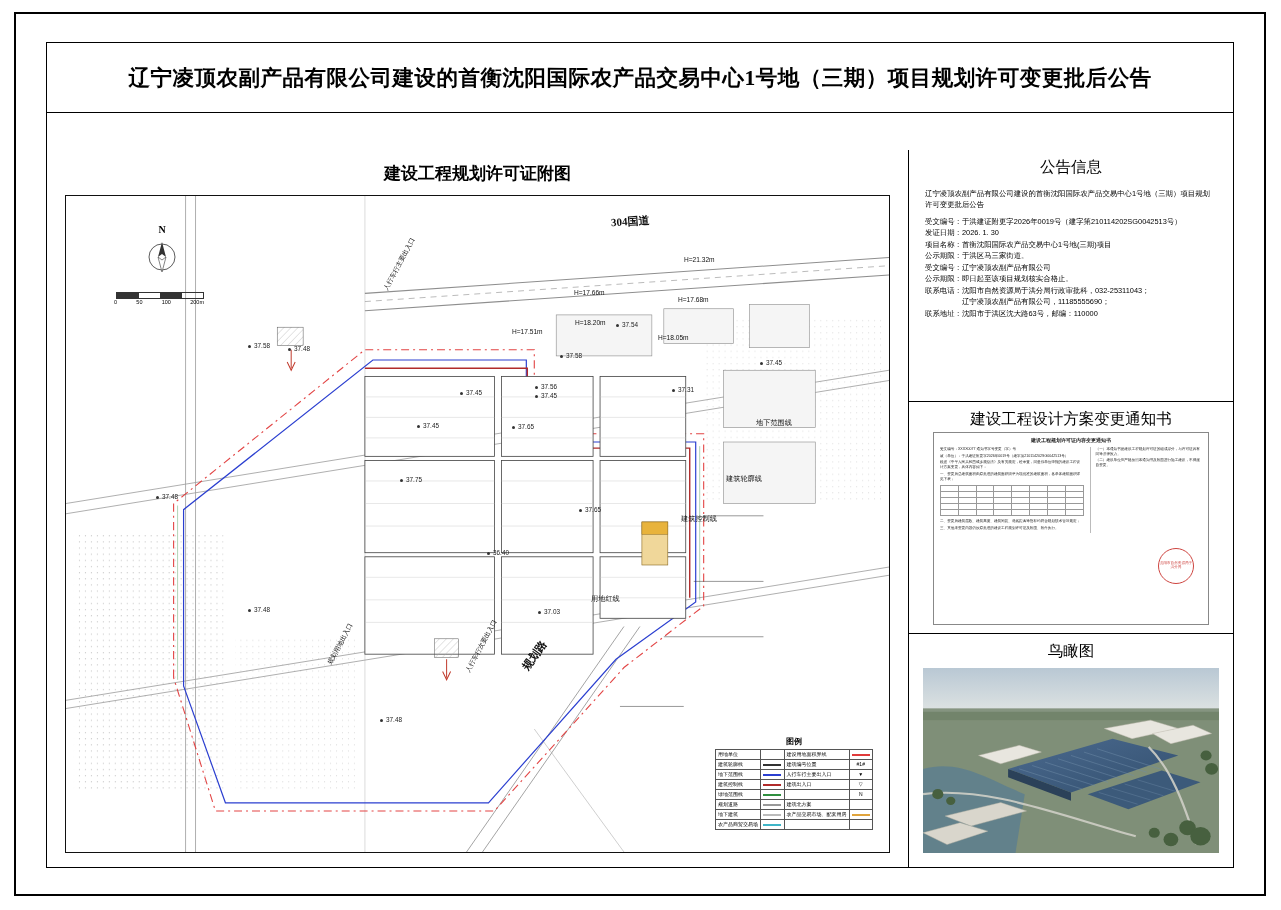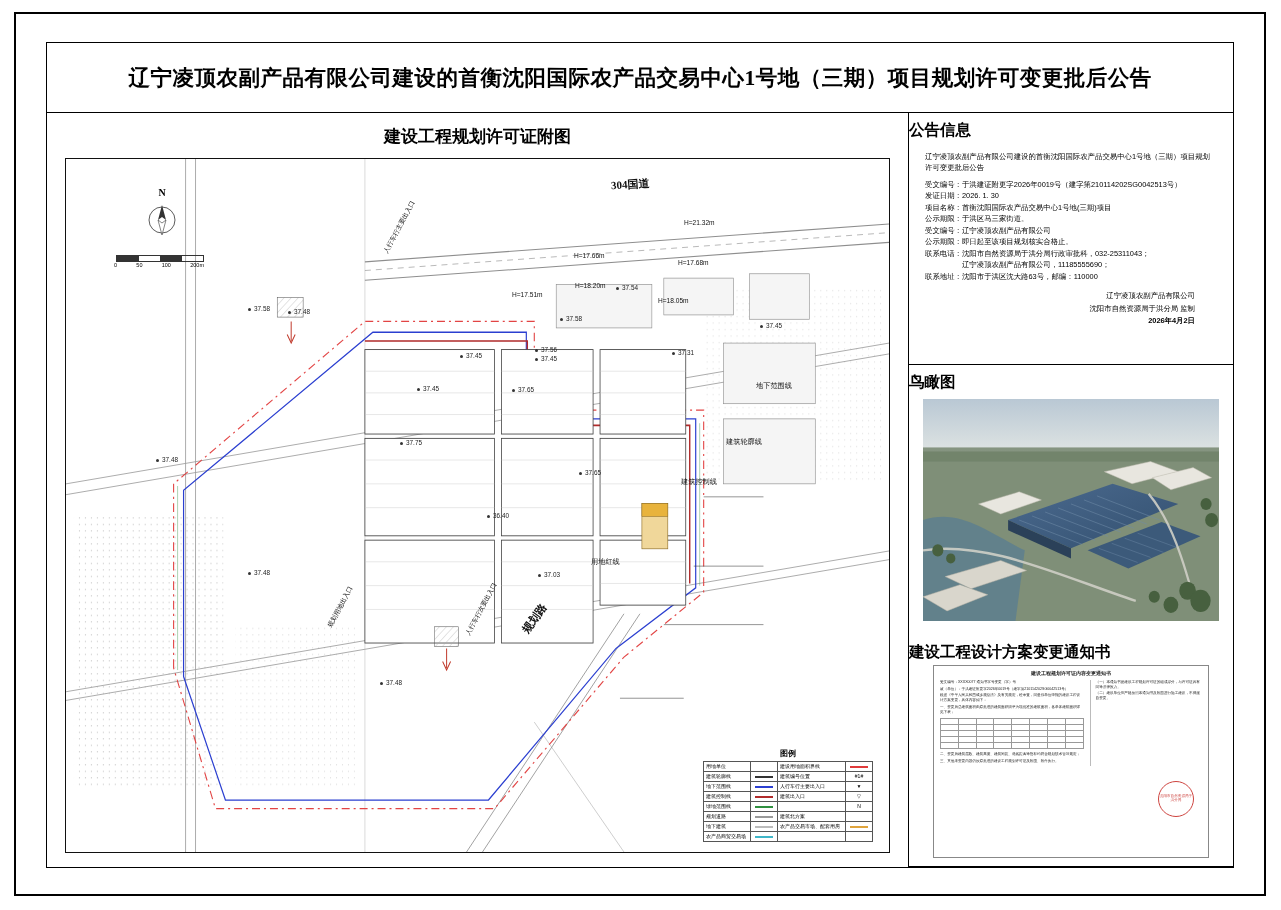--- a/index.html
+++ b/index.html
@@ -51,20 +51,21 @@
     font-weight: bold;
     letter-spacing: 0.5px;
     white-space: nowrap;
     font-family: "Liberation Serif", serif;
   }
   
   .body-split {
     flex: 1;
     display: flex;
     min-height: 0;
+    margin-top: 37px;
   }
   .left-panel {
     width: 862px;
     border-right: 1px solid #000;
     display: flex;
     flex-direction: column;
     box-sizing: border-box;
   }
   .right-panel {
     flex: 1;
@@ -82,23 +83,23 @@
   .right-panel .sec {
     border-bottom: 1px solid #000;
     box-sizing: border-box;
     position: relative;
   }
   .sec-notice { height: 252px; }
   .sec-change { height: 232px; }
   .sec-aerial { flex: 1; border-bottom: none !important; }
 
   .sec-head {
-    text-align: left;
+    text-align: center;
     font-size: 15.5px;
-    font-weight: bold;
+    font-weight: normal;
     padding: 7px 0 6px 0;
     font-family: "Liberation Serif", serif;
   }
   .notice-body {
     font-size: 7.4px;
     line-height: 1.55;
     padding: 4px 16px 0 16px;
     font-family: "Liberation Sans", sans-serif;
   }
   .notice-body p { margin: 0 0 5px 0; }
@@ -177,22 +178,22 @@
   .scalebar { position: absolute; left: 50px; top: 96px; }
   .scalebar .bar { display: flex; height: 5px; border: 1px solid #333; width: 86px;}
   .scalebar .bar i { flex: 1; display: block; }
   .scalebar .bar i:nth-child(odd) { background: #333; }
   .scalebar .nums { display: flex; justify-content: space-between; width: 90px; font-size: 5.5px; margin-left: -2px;}
 
   
   .legend {
     position: absolute;
     right: 16px;
-    bottom: 10px;
-    width: 170px;
+    bottom: 22px;
+    width: 158px;
     font-size: 5.2px;
   }
   .legend .lg-title {
     text-align: center;
     font-size: 8px;
     font-weight: bold;
     margin-bottom: 2px;
     font-family: "Liberation Serif", serif;
   }
   .legend table {
@@ -513,25 +514,96 @@
             <p>辽宁凌顶农副产品有限公司建设的首衡沈阳国际农产品交易中心1号地（三期）项目规划许可变更批后公告</p>
             <p class="blk">受文编号：于洪建证附更字2026年0019号（建字第210114202SG0042513号）</p>
             <p class="blk">发证日期：2026. 1. 30</p>
             <p class="blk">项目名称：首衡沈阳国际农产品交易中心1号地(三期)项目</p>
             <p class="blk">公示期限：于洪区马三家街道。</p>
             <p class="blk">受文编号：辽宁凌顶农副产品有限公司</p>
             <p class="blk">公示期限：即日起至该项目规划核实合格止。</p>
             <p class="blk">联系电话：沈阳市自然资源局于洪分局行政审批科，032-25311043；</p>
             <p class="blk">　　　　　辽宁凌顶农副产品有限公司，11185555690；</p>
             <p class="blk">联系地址：沈阳市于洪区沈大路63号，邮编：110000</p>
-            <div class="notice-sign">
-              <div>辽宁凌顶农副产品有限公司</div>
-              <div>沈阳市自然资源局于洪分局 监制</div>
-              <div class="bold">2026年4月2日</div>
+          </div>
+        </div>
+
+        <div class="sec sec-change">
+          <div class="sec-head">建设工程设计方案变更通知书</div>
+          <div class="doc-sheet">
+            <div class="dt">建设工程规划许可证内容变更通知书</div>
+            <div class="doc-cols">
+              <div class="doc-col-l">
+                <p>受文编号：XXXX0077 通知书字号变更（字）号</p>
+                <p>致（单位）：于洪建证附更字2026年0019号（建字第210114202SG0042513号）</p>
+                <p>根据《中华人民共和国城乡规划法》及有关规定，经审查，同意你单位申报的建设工程设计方案变更，具体内容如下：</p>
+                <p>一、变更后总建筑面积由原批准的建筑面积调整为现批准的建筑面积，各单体建筑面积详见下表；</p>
+                <table class="doc-table">
+                  <tbody>
+                      <tr>
+                        <td></td>
+                        <td></td>
+                        <td></td>
+                        <td></td>
+                        <td></td>
+                        <td></td>
+                        <td></td>
+                        <td></td>
+                      </tr>
+                  <tr>
+                        <td></td>
+                        <td></td>
+                        <td></td>
+                        <td></td>
+                        <td></td>
+                        <td></td>
+                        <td></td>
+                        <td></td>
+                      </tr>
+                  <tr>
+                        <td></td>
+                        <td></td>
+                        <td></td>
+                        <td></td>
+                        <td></td>
+                        <td></td>
+                        <td></td>
+                        <td></td>
+                      </tr>
+                  <tr>
+                        <td></td>
+                        <td></td>
+                        <td></td>
+                        <td></td>
+                        <td></td>
+                        <td></td>
+                        <td></td>
+                        <td></td>
+                      </tr>
+                  <tr>
+                        <td></td>
+                        <td></td>
+                        <td></td>
+                        <td></td>
+                        <td></td>
+                        <td></td>
+                        <td></td>
+                        <td></td>
+                      </tr>
+                </tbody>
+                  </table>
+                <p>二、变更后建筑层数、建筑高度、建筑间距、退线距离等指标均符合规划技术管理规定；</p>
+                <p>三、其他未变更内容仍按原批准的建设工程规划许可证及附图、附件执行。</p>
+              </div>
+              <div class="doc-col-r">
+                <p>（一）本通知书是建设工程规划许可证的组成部分，与许可证具有同等法律效力。</p>
+                <p>（二）建设单位应严格按照本通知书及附图进行施工建设，不得擅自变更。</p>
+              </div>
             </div>
+            <div class="seal">沈阳市自然资源局于洪分局</div>
           </div>
         </div>
 
         <div class="sec sec-aerial">
           <div class="sec-head">鸟瞰图</div>
           <div class="aerial-img">
             <svg viewBox="0 0 320 220" preserveAspectRatio="none">
               <defs>
                 <linearGradient id="skyG" x1="0" y1="0" x2="0" y2="1">
                   <stop offset="0%" stop-color="#b9c8d4"></stop>
@@ -596,92 +668,16 @@
                   <circle cx="250" cy="196" r="6"></circle>
                 <circle cx="16" cy="150" r="6"></circle>
                   <circle cx="30" cy="158" r="5"></circle>
                 <circle cx="312" cy="120" r="7"></circle>
                   <circle cx="306" cy="104" r="6"></circle>
               </g>
             </svg>
           </div>
         </div>
 
-        <div class="sec sec-change">
-          <div class="sec-head">建设工程设计方案变更通知书</div>
-          <div class="doc-sheet">
-            <div class="dt">建设工程规划许可证内容变更通知书</div>
-            <div class="doc-cols">
-              <div class="doc-col-l">
-                <p>受文编号：XXXX0077 通知书字号变更（字）号</p>
-                <p>致（单位）：于洪建证附更字2026年0019号（建字第210114202SG0042513号）</p>
-                <p>根据《中华人民共和国城乡规划法》及有关规定，经审查，同意你单位申报的建设工程设计方案变更，具体内容如下：</p>
-                <p>一、变更后总建筑面积由原批准的建筑面积调整为现批准的建筑面积，各单体建筑面积详见下表；</p>
-                <table class="doc-table">
-                  <tbody>
-                      <tr>
-                        <td></td>
-                        <td></td>
-                        <td></td>
-                        <td></td>
-                        <td></td>
-                        <td></td>
-                        <td></td>
-                        <td></td>
-                      </tr>
-                  <tr>
-                        <td></td>
-                        <td></td>
-                        <td></td>
-                        <td></td>
-                        <td></td>
-                        <td></td>
-                        <td></td>
-                        <td></td>
-                      </tr>
-                  <tr>
-                        <td></td>
-                        <td></td>
-                        <td></td>
-                        <td></td>
-                        <td></td>
-                        <td></td>
-                        <td></td>
-                        <td></td>
-                      </tr>
-                  <tr>
-                        <td></td>
-                        <td></td>
-                        <td></td>
-                        <td></td>
-                        <td></td>
-                        <td></td>
-                        <td></td>
-                        <td></td>
-                      </tr>
-                  <tr>
-                        <td></td>
-                        <td></td>
-                        <td></td>
-                        <td></td>
-                        <td></td>
-                        <td></td>
-                        <td></td>
-                        <td></td>
-                      </tr>
-                </tbody>
-                  </table>
-                <p>二、变更后建筑层数、建筑高度、建筑间距、退线距离等指标均符合规划技术管理规定；</p>
-                <p>三、其他未变更内容仍按原批准的建设工程规划许可证及附图、附件执行。</p>
-              </div>
-              <div class="doc-col-r">
-                <p>（一）本通知书是建设工程规划许可证的组成部分，与许可证具有同等法律效力。</p>
-                <p>（二）建设单位应严格按照本通知书及附图进行施工建设，不得擅自变更。</p>
-              </div>
-            </div>
-            <div class="seal">沈阳市自然资源局于洪分局</div>
-          </div>
-        </div>
-
       </div>
     </div>
   </div>
 </div>
 
 </body></html>

